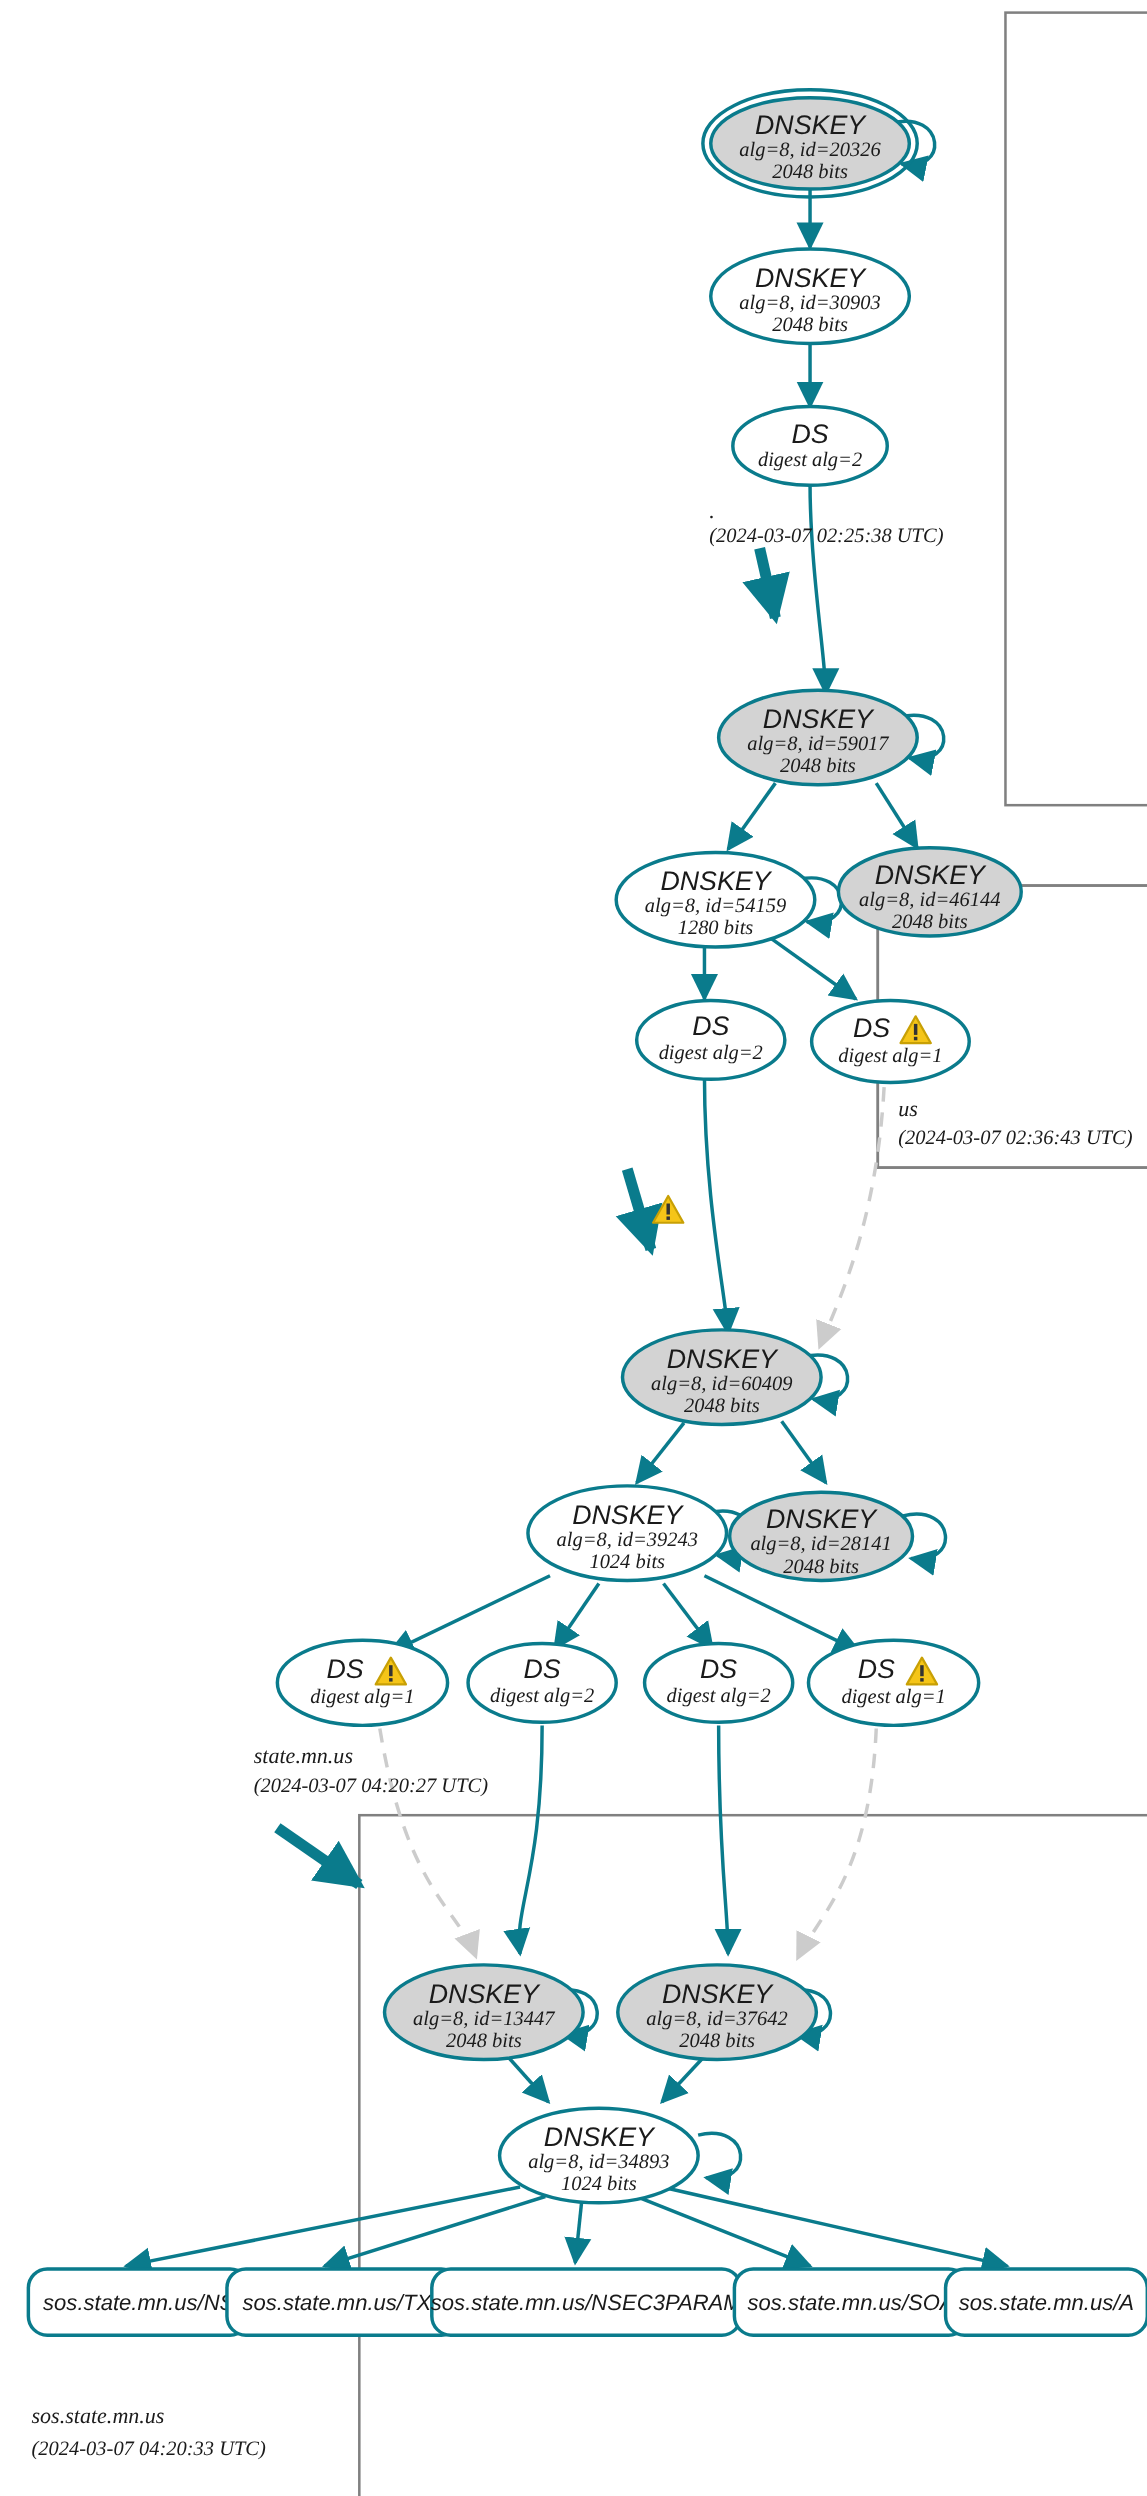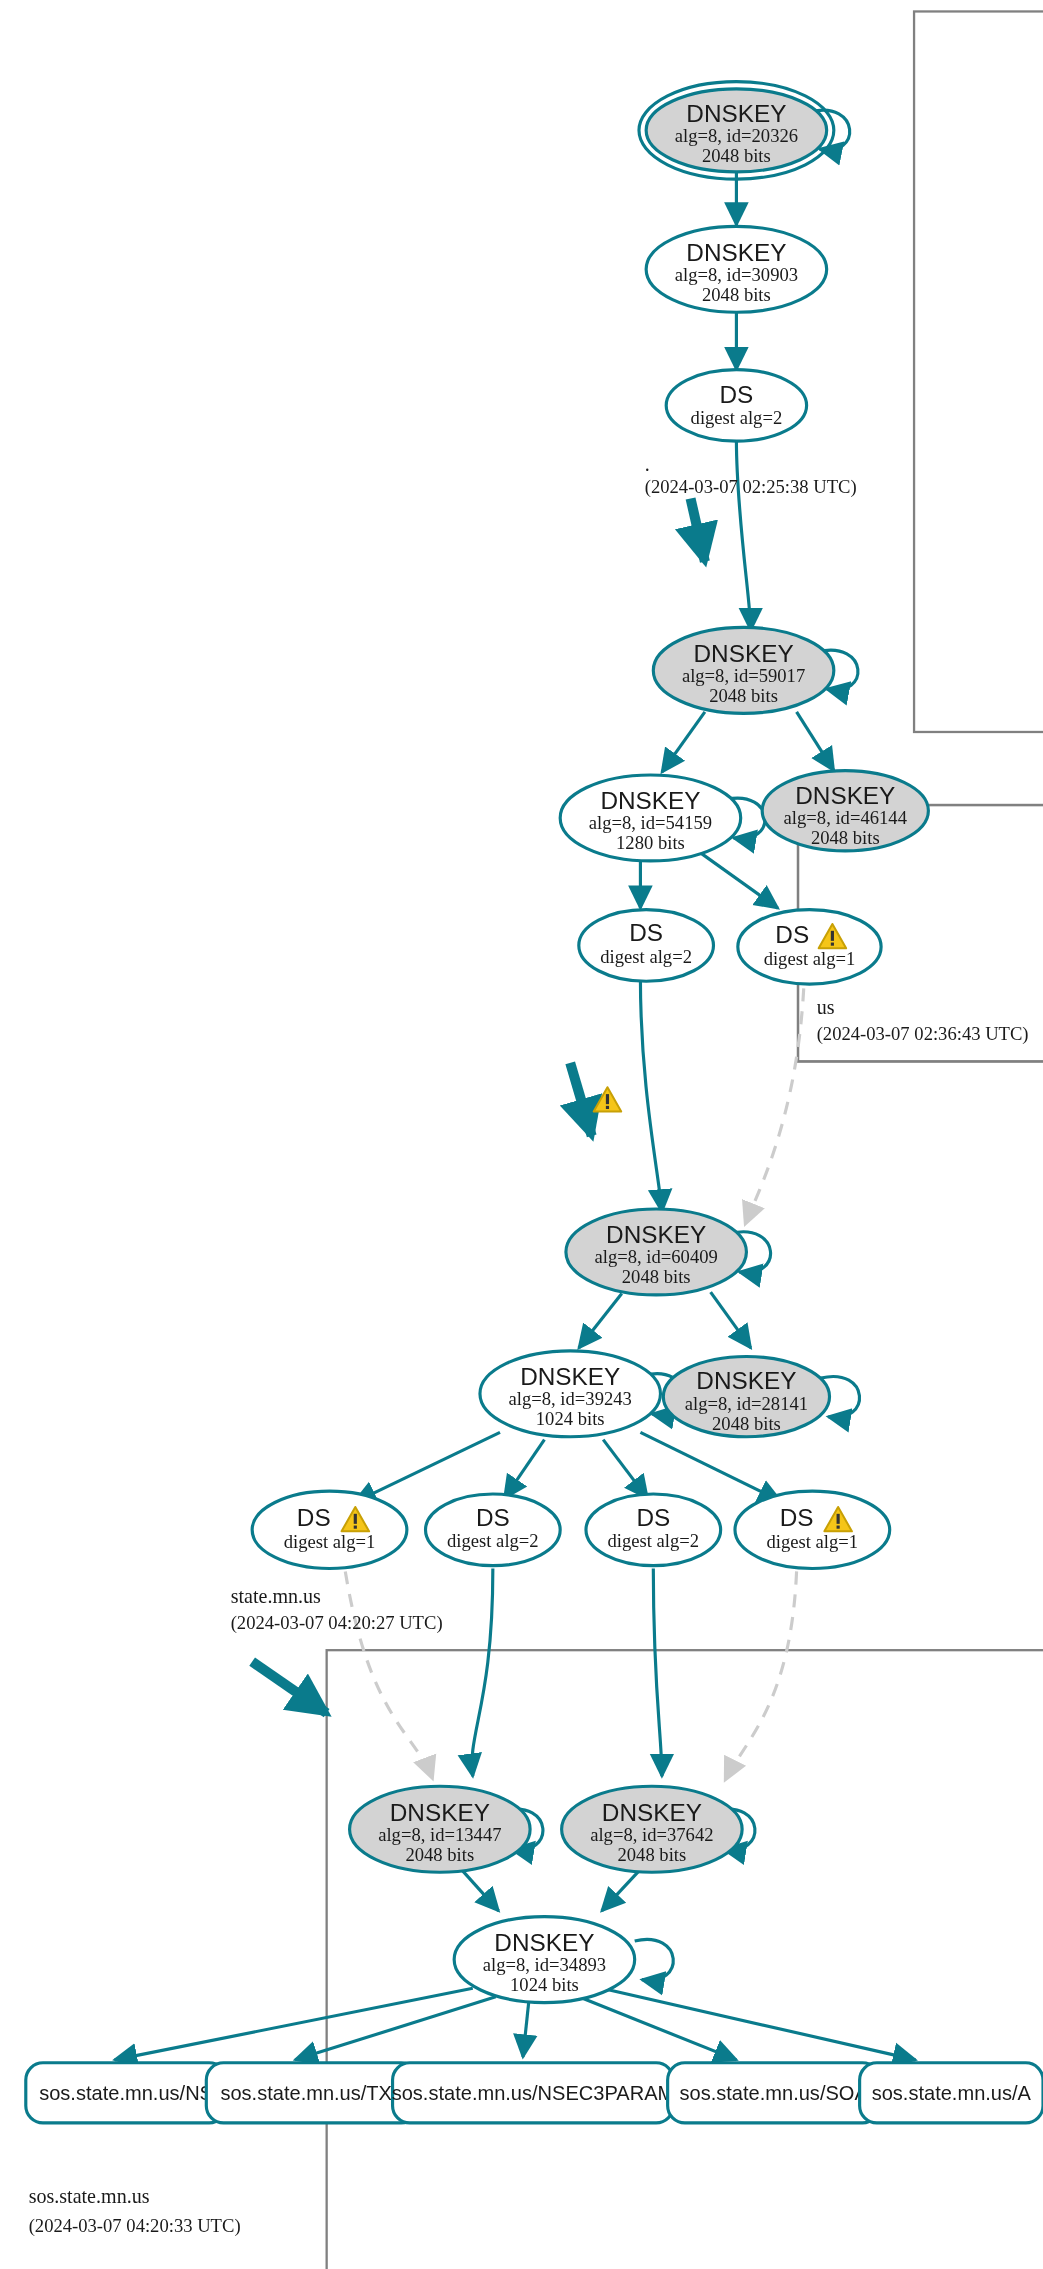--- a/index.html
+++ b/index.html
@@ -1,17 +1,17 @@
 <!DOCTYPE html>
 <html><head>
 <meta charset="utf-8">
 <style>
   html,body{margin:0;padding:0;background:#ffffff;}
   body{font-family:"Liberation Serif",serif;}
-  #stage{position:relative;width:1043px;height:2269px;overflow:hidden;background:#fff;}
+  #stage{position:relative;width:1043px;height:2269px;overflow:hidden;background:#fff;font-style:italic;}
   svg#canvas{position:absolute;left:0;top:0;width:1043px;height:2269px;}
 
   .zone-rect{fill:none;stroke:#808080;stroke-width:1.6;}
   .node-ell{stroke:#0a7b8c;stroke-width:2.2;}
   .ell-grey{fill:#d3d3d3;}
   .ell-white{fill:#ffffff;}
   .ell-outer{fill:none;stroke:#0a7b8c;stroke-width:2.2;}
 
   .edge{stroke:#0a7b8c;stroke-width:2.2;fill:none;}
   .edge-thick{stroke:#0a7b8c;stroke-width:7;fill:none;}

